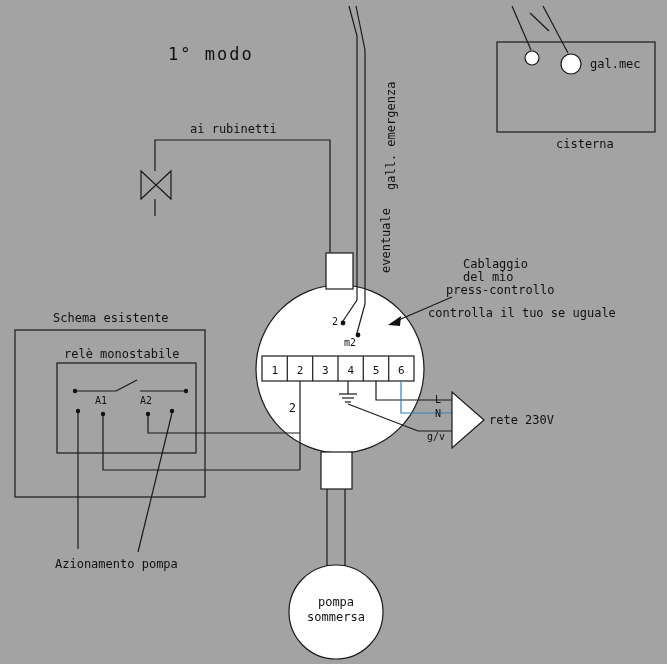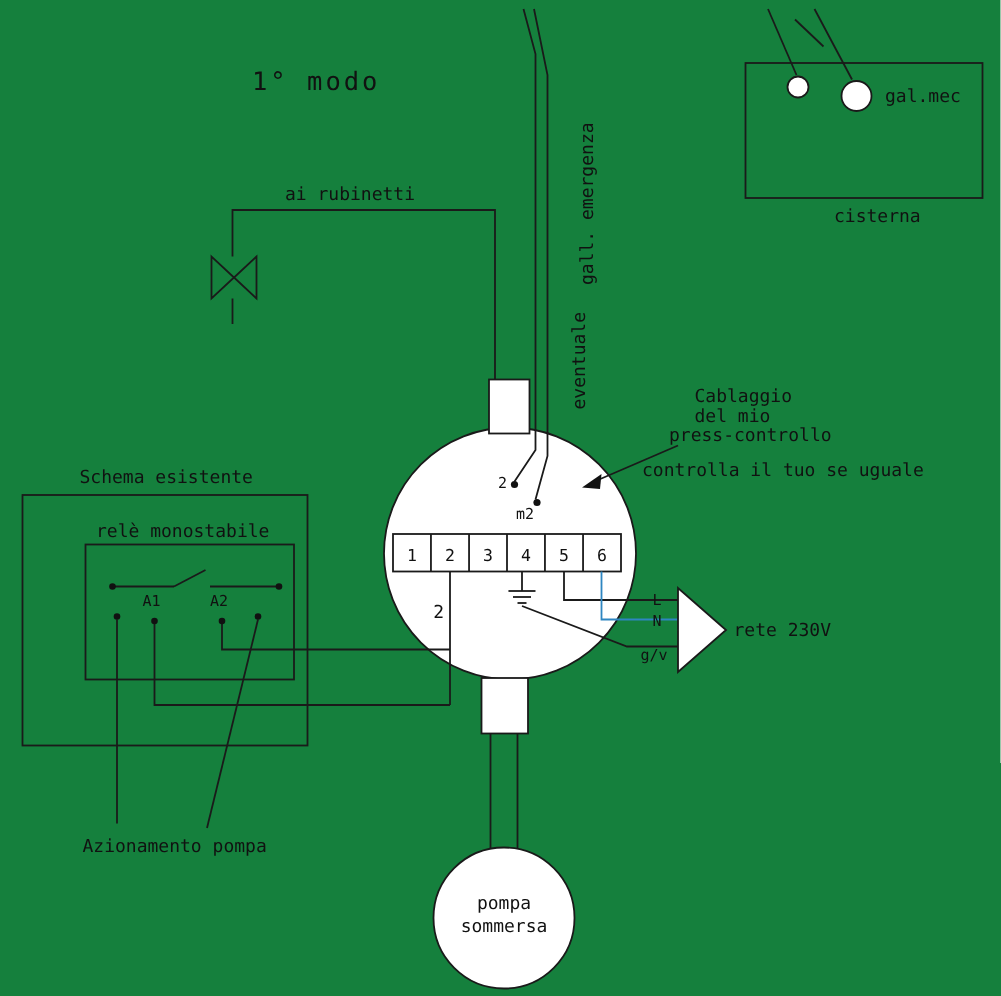--- a/index.html
+++ b/index.html
@@ -1,16 +1,16 @@
 <!DOCTYPE html>
 <html><head>
 <meta charset="utf-8">
 <style>
   html,body{margin:0;padding:0;background:#fff;}
-  .stage{position:relative;width:667px;height:664px;background:#15803d;overflow:hidden;}
+  .stage{position:relative;width:667px;height:664px;background:#a3a3a3;overflow:hidden;}
   svg{display:block;}
   .lbl{font-family:"DejaVu Sans Mono","Liberation Mono",monospace;font-size:12px;fill:#111;}
   .title{font-size:17px;letter-spacing:2px;}
   .sm{font-size:10px;}
   .term{font-size:11px;text-anchor:middle;}
   .mid{text-anchor:middle;}
   .end{text-anchor:end;}
 </style>
 </head>
 <body>

